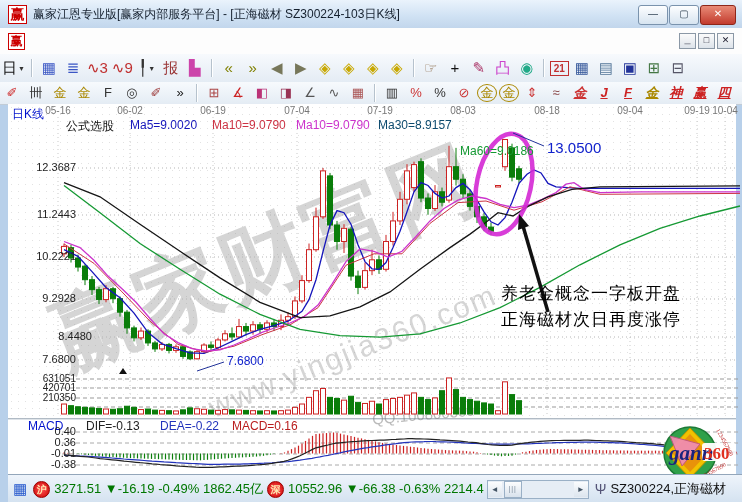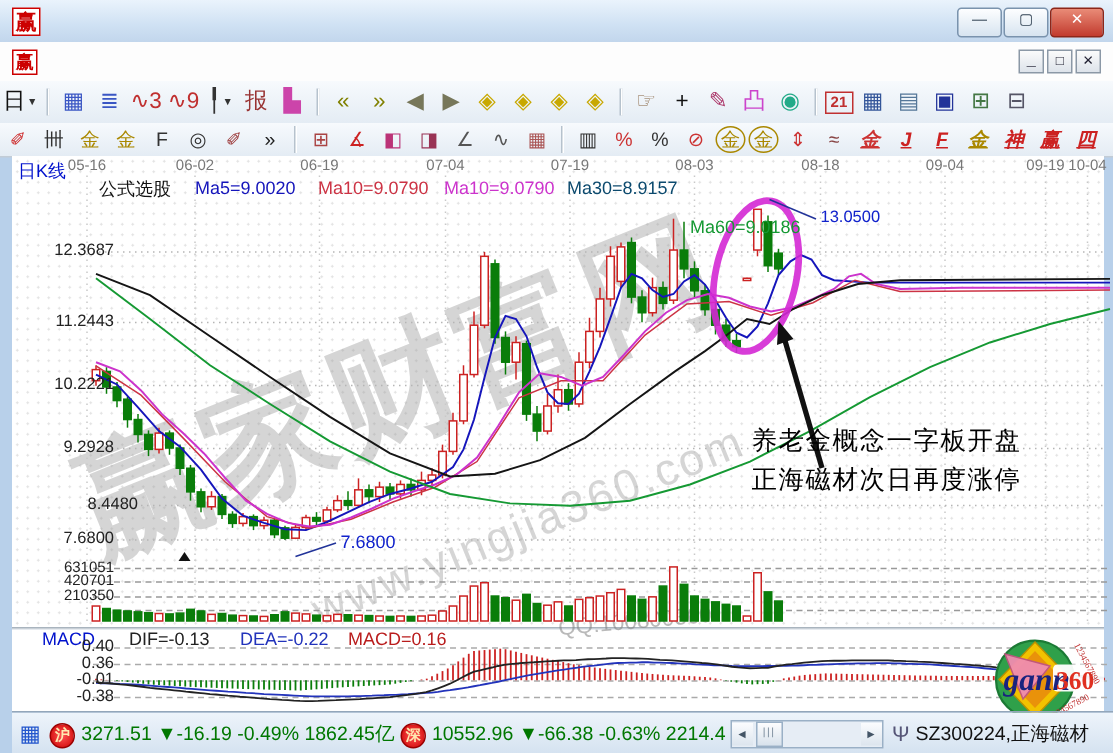--- a/index.html
+++ b/index.html
@@ -58,32 +58,33 @@
   .antenna{color:#557;font-size:14px;margin:0 4px 0 6px;}
   .symtext{color:#111;font-size:13px;}
   
   #labels div{position:absolute;white-space:nowrap;}
   .dateL{font-size:10px;color:#777;width:34px;text-align:center;}
   .tickL{font-size:11px;color:#222;width:68px;text-align:right;}
   .mtickL{font-size:11px;color:#222;width:60px;text-align:right;}
   .paneL{font-size:12px;color:#0011cc;}
   .legspan{font-size:12px;margin-right:0;}
   .annot{font-size:17px;color:#000;line-height:26px;letter-spacing:1px;}
-  .callout{font-size:11px;color:#1122cc;}
+  .callout{font-size:15px;color:#1122cc;}
   .wm{color:rgba(150,150,150,0.40);pointer-events:none;}
   #gfx,.wmlayer{pointer-events:none;}
   svg text{font-family:"Liberation Serif",serif;}
 </style>
 </head>
 <body>
 
 <div class="screen">
 
   <div class="abs titlebar">
     <span class="appicon">赢</span>
+    <span class="wtitle">赢家江恩专业版[赢家内部服务平台] - [正海磁材  SZ300224-103日K线]</span>
     <div class="winbtns">
       <div class="wb">—</div>
       <div class="wb">▢</div>
       <div class="wb close">✕</div>
     </div>
   </div>
 
   <div class="abs menubar">
     <span class="appicon" style="width:15px;height:15px;line-height:15px;font-size:12px;">赢</span>
   </div>

